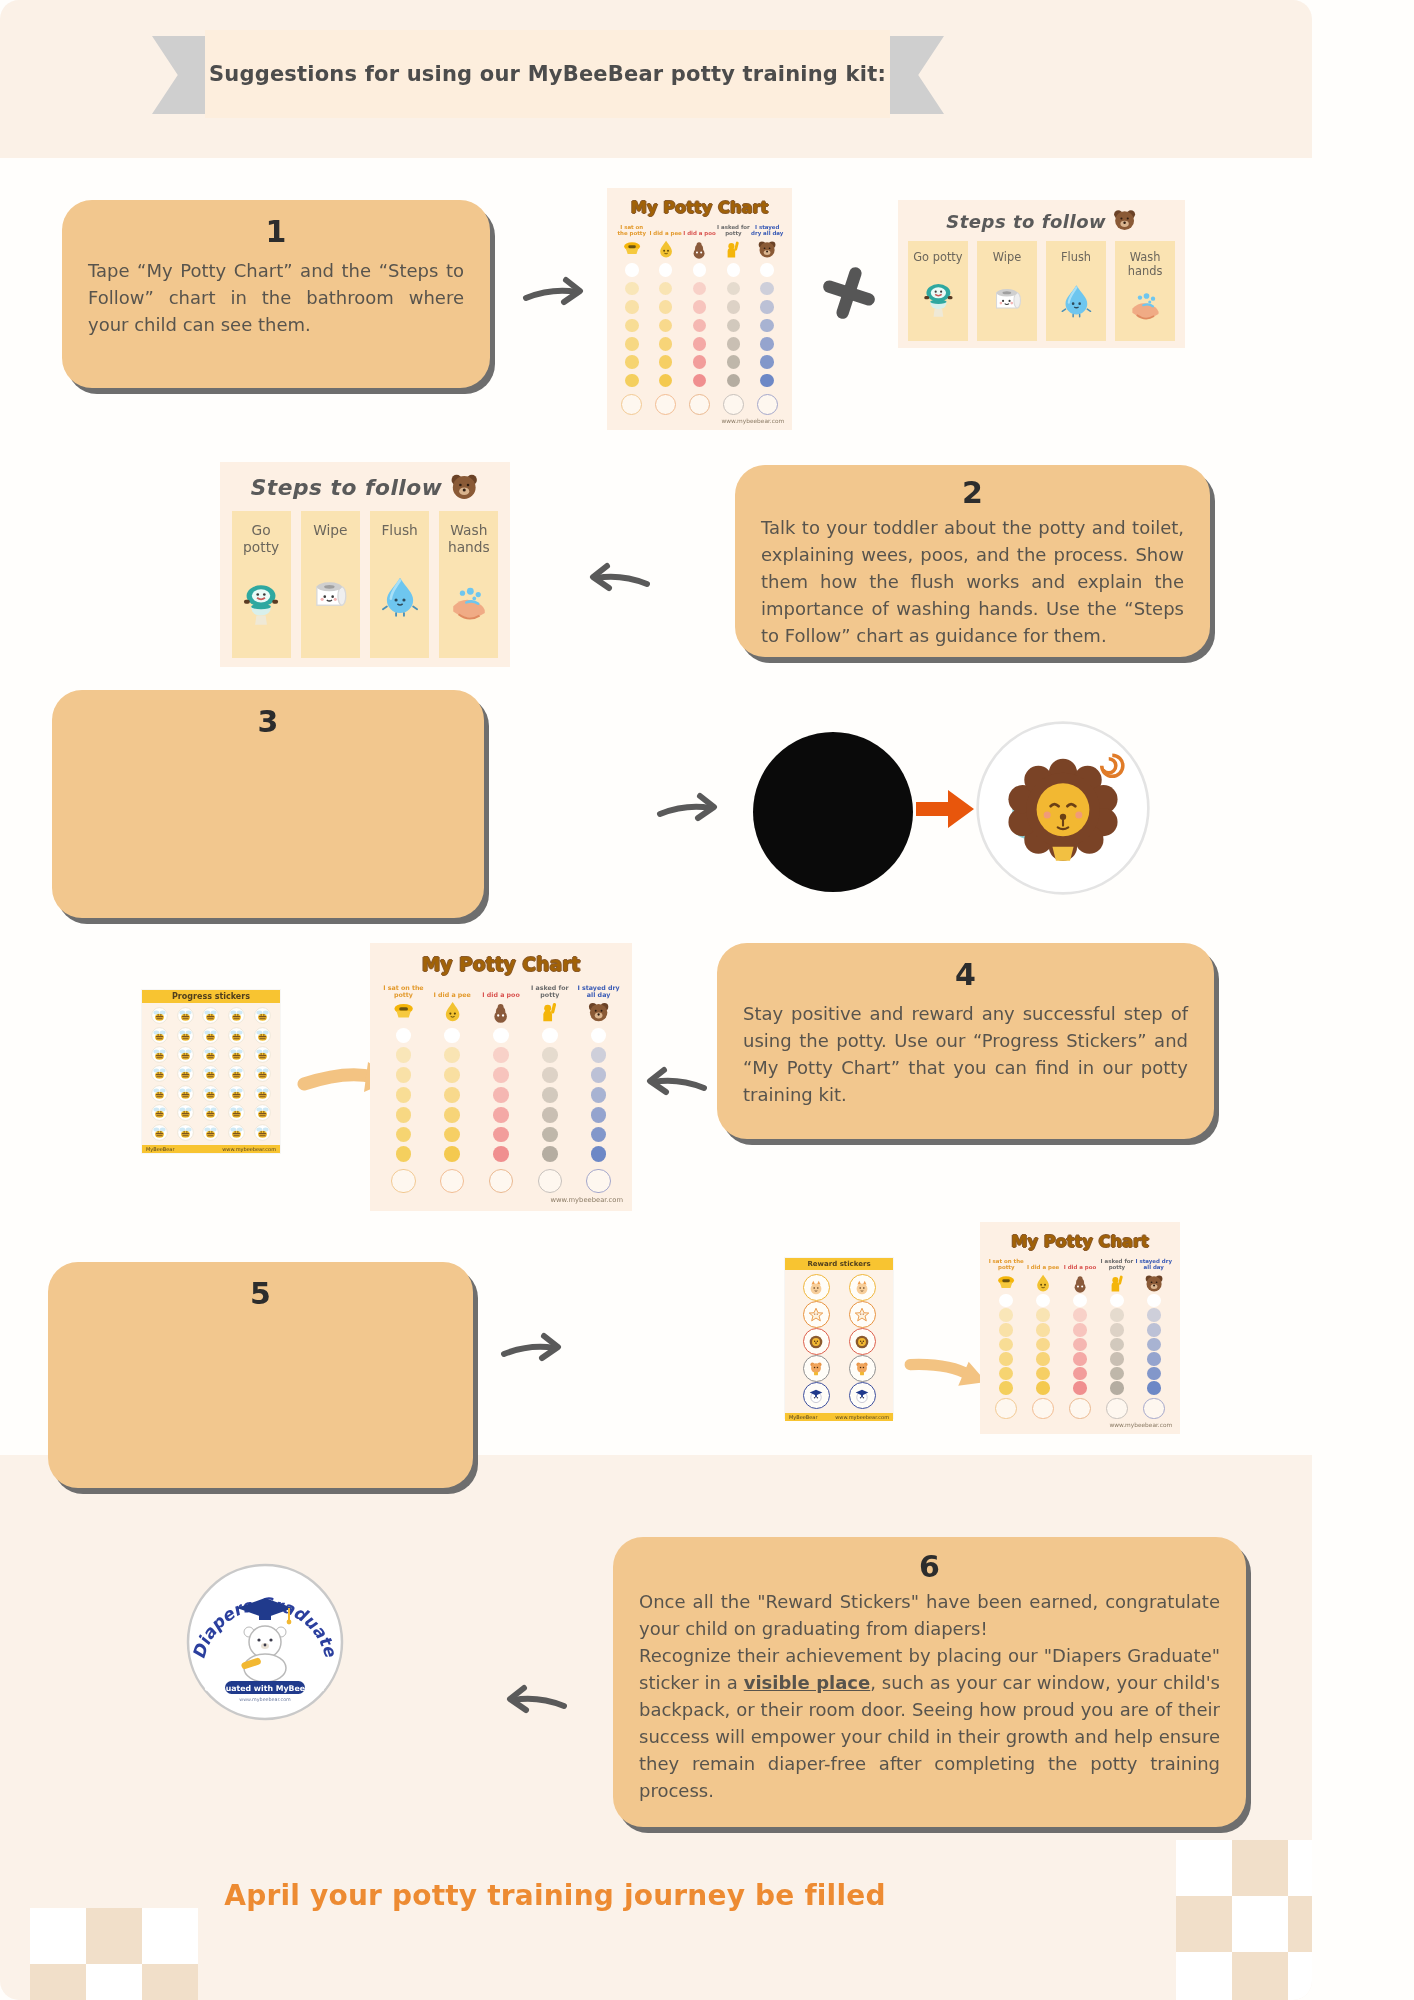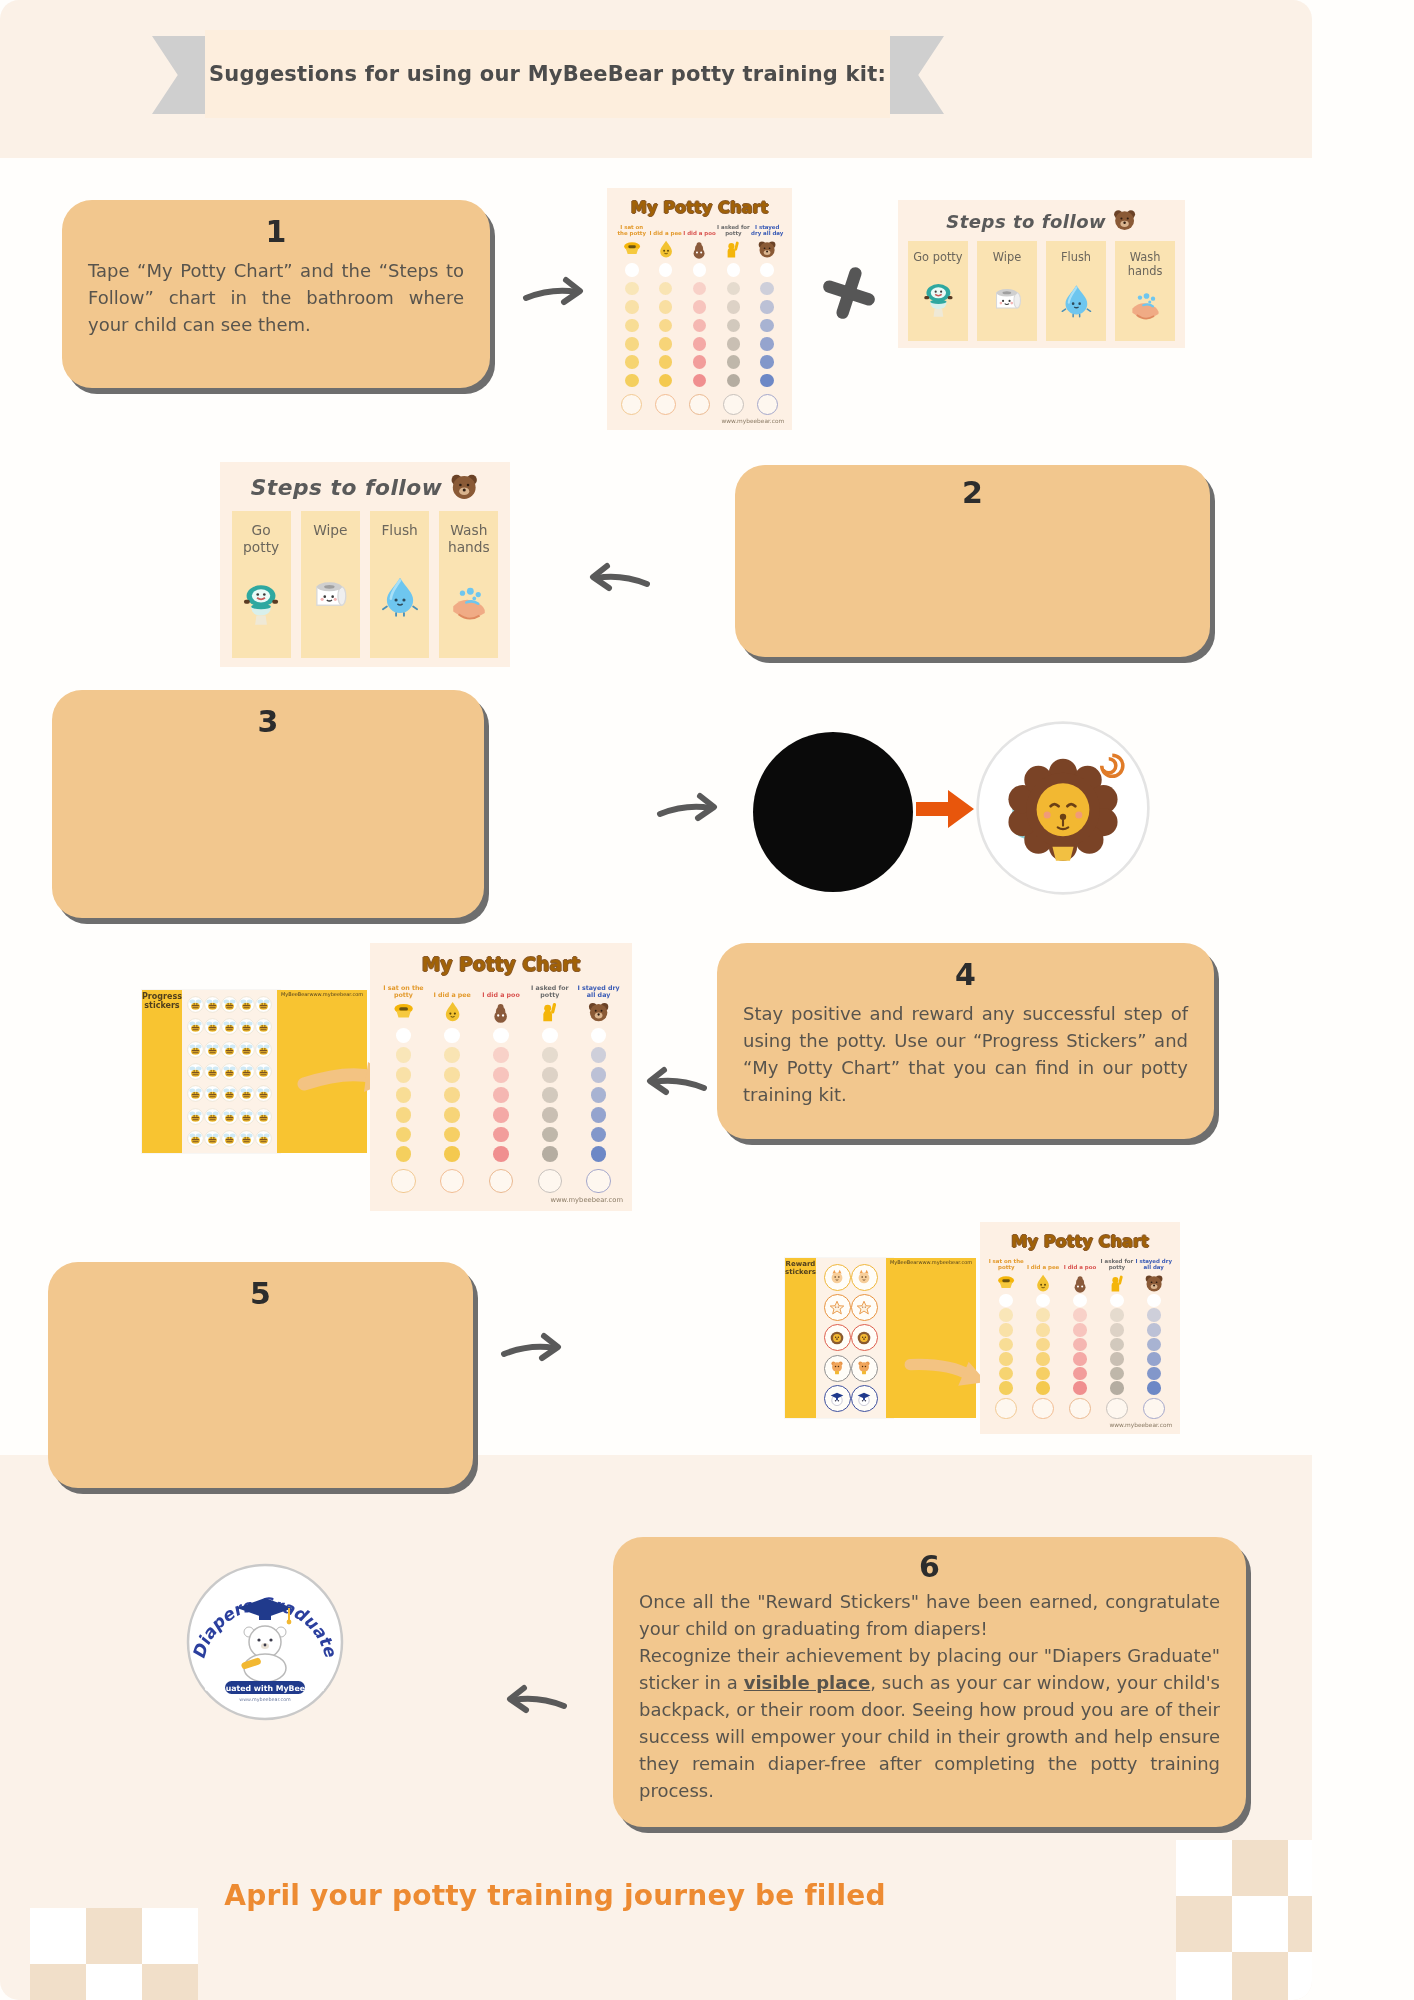--- a/index.html
+++ b/index.html
@@ -35,21 +35,21 @@
 
   .steps-chart{position:absolute;background:#fdf0e4;box-sizing:border-box;padding:.6em .8em;display:flex;flex-direction:column;}
   .sc-title-row{display:flex;align-items:center;justify-content:center;gap:.45em;margin-bottom:.5em;}
   .sc-title{font-weight:bold;font-style:italic;color:#5a5a5a;font-size:1.5em;letter-spacing:.5px;}
   .sc-bear svg{width:2.1em;height:2.1em;}
   .sc-cols{display:grid;grid-template-columns:repeat(4,1fr);gap:.7em;flex:1;}
   .sc-col{background:#fae3b2;display:flex;flex-direction:column;align-items:center;padding:.7em .2em;}
   .sc-label{font-size:.95em;color:#6b665c;text-align:center;line-height:1.25;margin-bottom:.4em;}
   .sc-col svg{width:2.9em;height:2.9em;margin:auto 0;}
 
-  .sheet{position:absolute;background:#fdf2e7;display:flex;box-sizing:border-box;box-shadow:0 0 0 1px rgba(0,0,0,0.03);}
+  .sheet{position:absolute;background:#fdf2e7;display:flex;flex-direction:column;box-sizing:border-box;box-shadow:0 0 0 1px rgba(0,0,0,0.03);}
   .sheet-head{background:#f8c431;text-align:center;font-weight:bold;color:#503f1d;}
   .sheet-foot{background:#f8c431;display:flex;justify-content:space-between;color:#503f1d;}
   .progress-sheet .sheet-head{font-size:8px;padding:2px 0;}
   .progress-sheet .sheet-foot{font-size:5px;padding:1px 4px;}
   .reward-sheet .sheet-head{font-size:7px;padding:2px 0;}
   .reward-sheet .sheet-foot{font-size:5px;padding:1px 4px;}
   .bee-grid{flex:1;display:grid;grid-template-columns:repeat(5,1fr);align-items:center;justify-items:center;padding:3px 5px;}
   .bee-grid svg{width:17px;height:17px;}
   .reward-grid{flex:1;display:grid;grid-template-columns:repeat(2,1fr);align-items:center;justify-items:center;padding:4px 8px;}
   .rwd{border-radius:50%;border:1.7px solid;width:27px;height:27px;display:flex;align-items:center;justify-content:center;background:#fffdf8;box-sizing:border-box;}
@@ -330,20 +330,21 @@
       </div>
   </div>
 
   <svg class="abs" style="left:583px;top:558px;" width="68" height="40" viewBox="0 0 68 40">
       <path d="M64 26 Q 38 16 14 20" fill="none" stroke="#5a5a5a" stroke-width="6" stroke-linecap="round"></path>
       <path d="M24 8 L10 19 L26 30" fill="none" stroke="#5a5a5a" stroke-width="6" stroke-linejoin="round" stroke-linecap="round"></path>
     </svg>
 
   <div class="step-box" style="left:735px;top:465px;width:475px;height:192px;">
     <div class="step-num" style="margin:10px 0 4px;">2</div>
+    <div class="step-text">Talk to your toddler about the potty and toilet, explaining wees, poos, and the process. Show them how the flush works and explain the importance of washing hands. Use the “Steps to Follow” chart as guidance for them.</div>
   </div>
 
   <div class="step-box" style="left:52px;top:690px;width:432px;height:228px;">
     <div class="step-num">3</div>
   </div>
 
   <svg class="abs" style="left:656px;top:788px;" width="68" height="40" viewBox="0 0 68 40">
       <path d="M4 26 Q 30 16 54 20" fill="none" stroke="#5a5a5a" stroke-width="6" stroke-linecap="round"></path>
       <path d="M44 8 L58 19 L42 30" fill="none" stroke="#5a5a5a" stroke-width="6" stroke-linejoin="round" stroke-linecap="round"></path>
     </svg>

